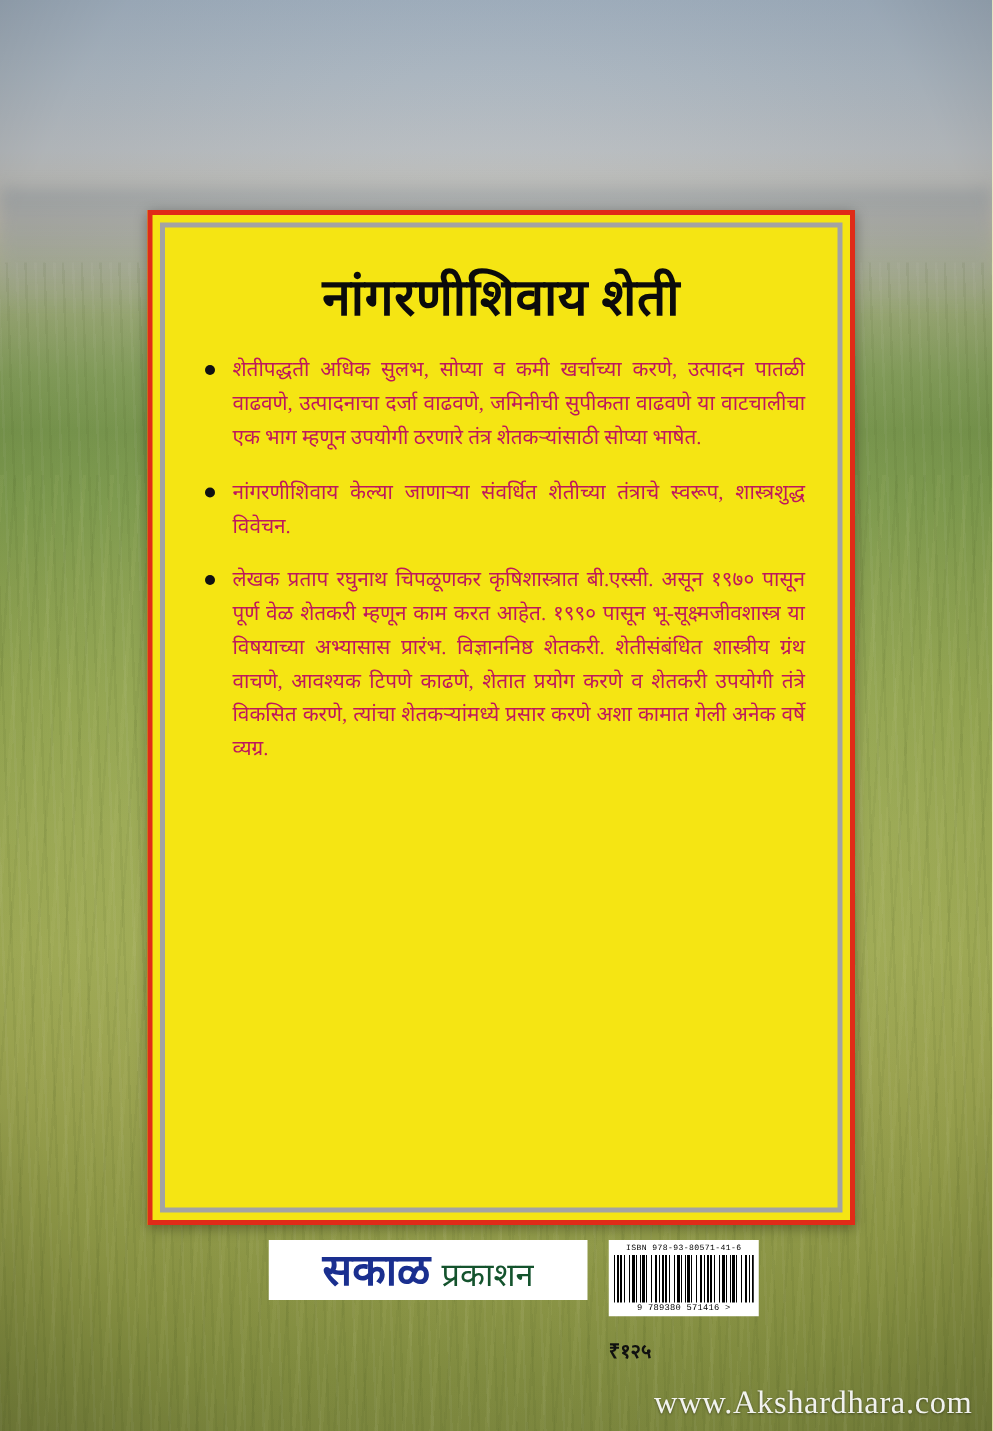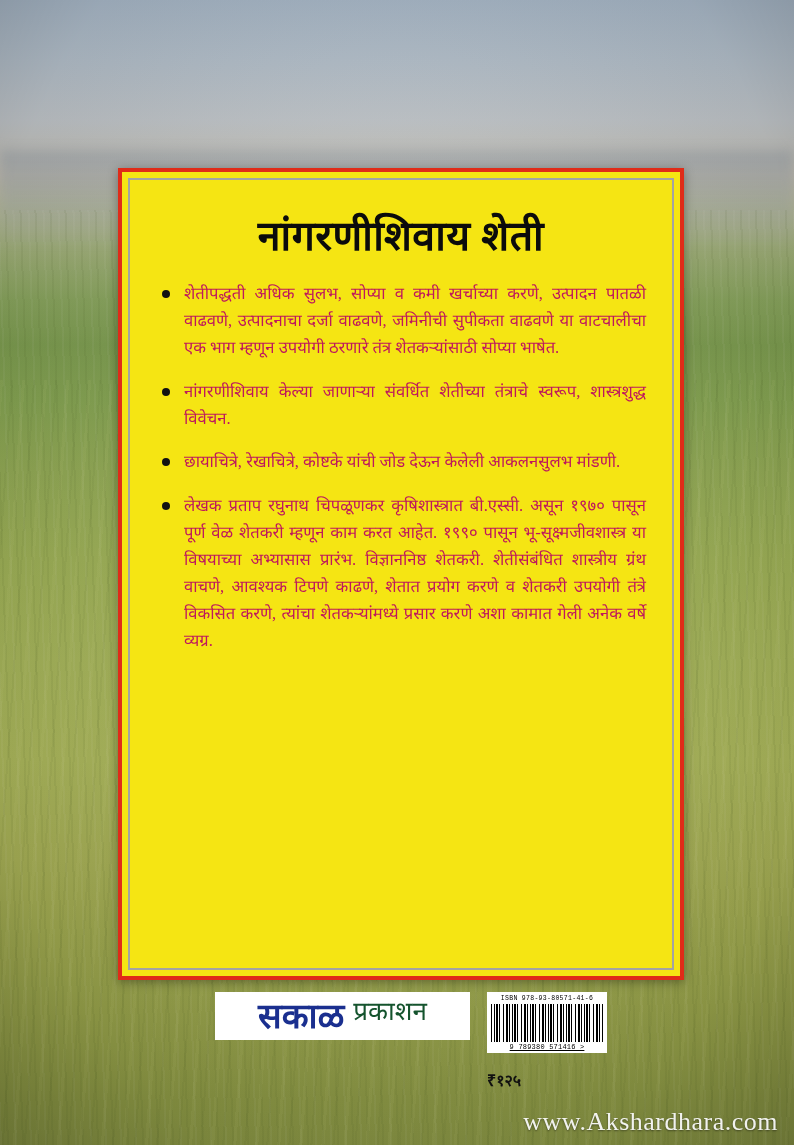--- a/index.html
+++ b/index.html
@@ -97,21 +97,21 @@
     width: 566px;
     height: 812px;
     background: #f5e513;
     border: 4px solid #e02b18;
     box-shadow: 0 2px 10px rgba(0,0,0,0.35);
     box-sizing: border-box;
   }
   .panel-inner {
     position: absolute;
     inset: 6px;
-    border: 2px solid #a3a3a3;
+    border: 4px solid #a3a3a3;
     box-sizing: border-box;
     padding: 28px 26px 10px 26px;
     overflow: hidden;
   }
   .book-title {
     text-align: center;
     color: #0b0b0b;
     font-size: 41px;
     font-weight: bold;
     letter-spacing: 0.5px;
@@ -157,21 +157,21 @@
     position: absolute;
     left: 215px;
     top: 0;
     width: 255px;
     background: #ffffff;
     text-align: center;
     padding: 7px 0 6px 0;
   }
   .pub-line {
     display: flex;
-    align-items: flex-start;
+    align-items: flex-end;
     justify-content: center;
     gap: 9px;
     line-height: 1;
   }
   .pub-main {
     font-size: 35px;
     font-weight: bold;
     color: #1a2f8f;
     letter-spacing: 0px;
   }
@@ -218,21 +218,20 @@
         #000 12px, #000 13px, #fff 13px, #fff 15px,
         #000 15px, #000 17px, #fff 17px, #fff 18px);
   }
   .barcode-digits {
     font-family: "Liberation Mono", monospace;
     font-size: 7px;
     color: #000;
     text-align: center;
     letter-spacing: 0.2px;
     margin-top: 1px;
-    text-decoration: underline;
   }
   .price {
     position: absolute;
     left: 487px;
     top: 77px;
     width: 120px;
     text-align: left;
     font-size: 16px;
     color: #101010;
     font-weight: bold;
@@ -267,24 +266,20 @@
         <li>
           <span class="bullet"></span>
           <span>शेतीपद्धती अधिक सुलभ, सोप्या व कमी खर्चाच्या करणे, उत्पादन पातळी वाढवणे, उत्पादनाचा दर्जा वाढवणे, जमिनीची सुपीकता वाढवणे या वाटचालीचा एक भाग म्हणून उपयोगी ठरणारे तंत्र शेतकऱ्यांसाठी सोप्या भाषेत.</span>
         </li>
         <li>
           <span class="bullet"></span>
           <span>नांगरणीशिवाय केल्या जाणाऱ्या संवर्धित शेतीच्या तंत्राचे स्वरूप, शास्त्रशुद्ध विवेचन.</span>
         </li>
         <li>
           <span class="bullet"></span>
-          <span>छायाचित्रे, रेखाचित्रे, कोष्टके यांची जोड देऊन केलेली आकलनसुलभ मांडणी.</span>
-        </li>
-        <li>
-          <span class="bullet"></span>
           <span>लेखक प्रताप रघुनाथ चिपळूणकर कृषिशास्त्रात बी.एस्सी. असून १९७० पासून पूर्ण वेळ शेतकरी म्हणून काम करत आहेत. १९९० पासून भू-सूक्ष्मजीवशास्त्र या विषयाच्या अभ्यासास प्रारंभ. विज्ञाननिष्ठ शेतकरी. शेतीसंबंधित शास्त्रीय ग्रंथ वाचणे, आवश्यक टिपणे काढणे, शेतात प्रयोग करणे व शेतकरी उपयोगी तंत्रे विकसित करणे, त्यांचा शेतकऱ्यांमध्ये प्रसार करणे अशा कामात गेली अनेक वर्षे व्यग्र.</span>
         </li>
       </ul>
     </div>
   </div>
 
   <div class="footer-row">
 
     <div class="pub-block">
       <div class="pub-line">

